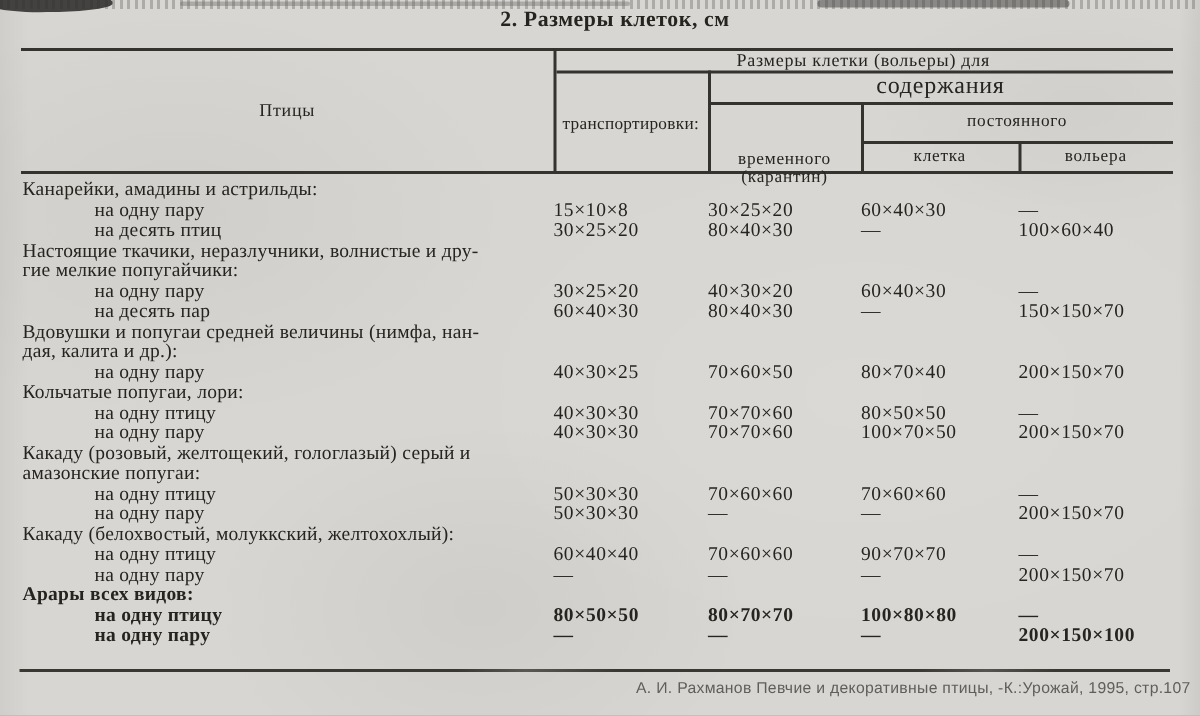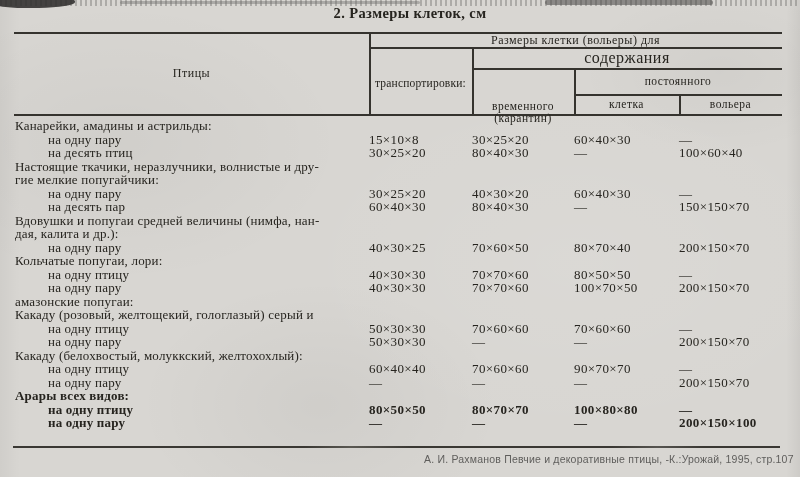--- a/index.html
+++ b/index.html
@@ -50,21 +50,21 @@
   #h-keeping{left:472px;top:52px;width:310px;font-size:16px;}
   #h-temp{left:472px;top:64px;width:102px;margin-top:36px;}
   #h-perm{left:574px;top:75px;width:208px;}
   #h-cage{left:574px;top:98px;width:105px;}
   #h-aviary{left:679px;top:98px;width:103px;}
 
   .tbody{position:absolute;left:14px;top:119px;width:780px;}
   .row{position:relative;height:13.5px;}
   .row.bold .lbl, .row.bold .val{font-weight:bold;}
   .lbl{position:absolute;left:1px;top:0;line-height:13.5px;font-size:13px;letter-spacing:.2px;white-space:nowrap;}
-  .lbl.sub{left:34px;}
+  .lbl.sub{left:49px;}
   .val{position:absolute;top:0;line-height:13.5px;font-size:13px;letter-spacing:.4px;text-align:left;white-space:nowrap;}
   .c1{left:355px;width:104px;}
   .c2{left:458px;width:103px;}
   .c3{left:560px;width:106px;}
   .c4{left:665px;width:106px;}
 
   .footer{
     position:absolute;left:396px;top:453px;width:390px;
     font-family:"Liberation Sans","DejaVu Sans",sans-serif;
     font-size:10.5px;color:#5f5e5c;letter-spacing:.2px;white-space:nowrap;margin-left:28px;
@@ -168,24 +168,24 @@
           <span class="val c4">—</span>
         </div>
         <div class="row">
           <span class="lbl sub">на одну пару</span>
           <span class="val c1">40×30×30</span>
           <span class="val c2">70×70×60</span>
           <span class="val c3">100×70×50</span>
           <span class="val c4">200×150×70</span>
         </div>
         <div class="row">
+          <span class="lbl">Какаду (розовый, желтощекий, гологлазый) серый и</span>
+        </div>
+        <div class="row">
           <span class="lbl">амазонские попугаи:</span>
-        </div>
-        <div class="row">
-          <span class="lbl">Какаду (розовый, желтощекий, гологлазый) серый и</span>
         </div>
         <div class="row">
           <span class="lbl sub">на одну птицу</span>
           <span class="val c1">50×30×30</span>
           <span class="val c2">70×60×60</span>
           <span class="val c3">70×60×60</span>
           <span class="val c4">—</span>
         </div>
         <div class="row">
           <span class="lbl sub">на одну пару</span>

